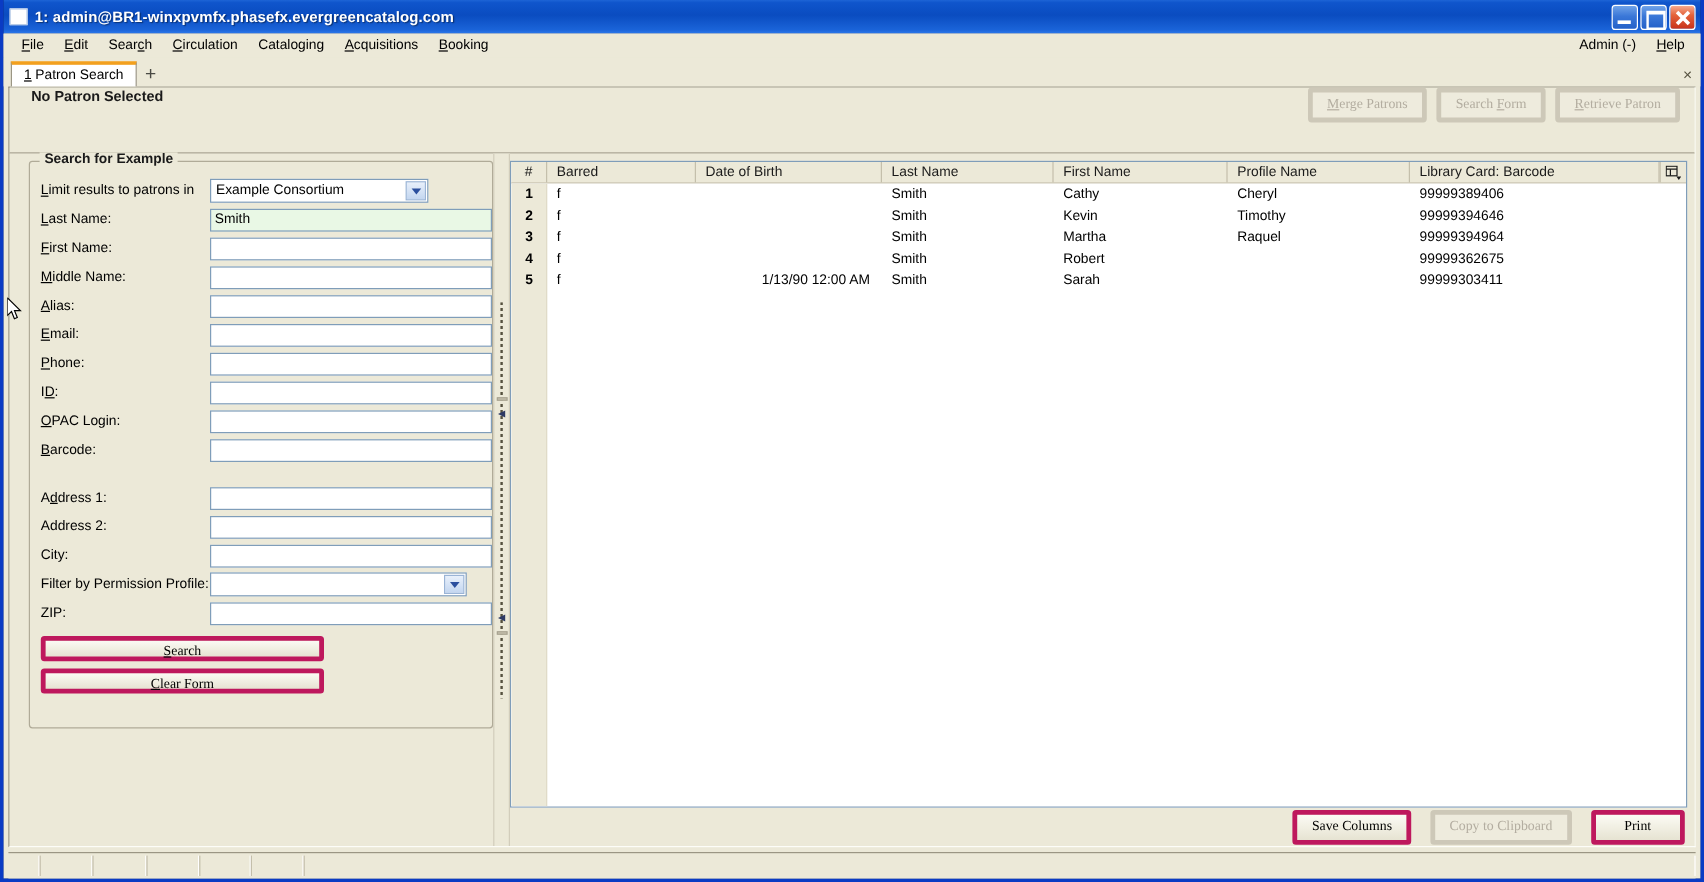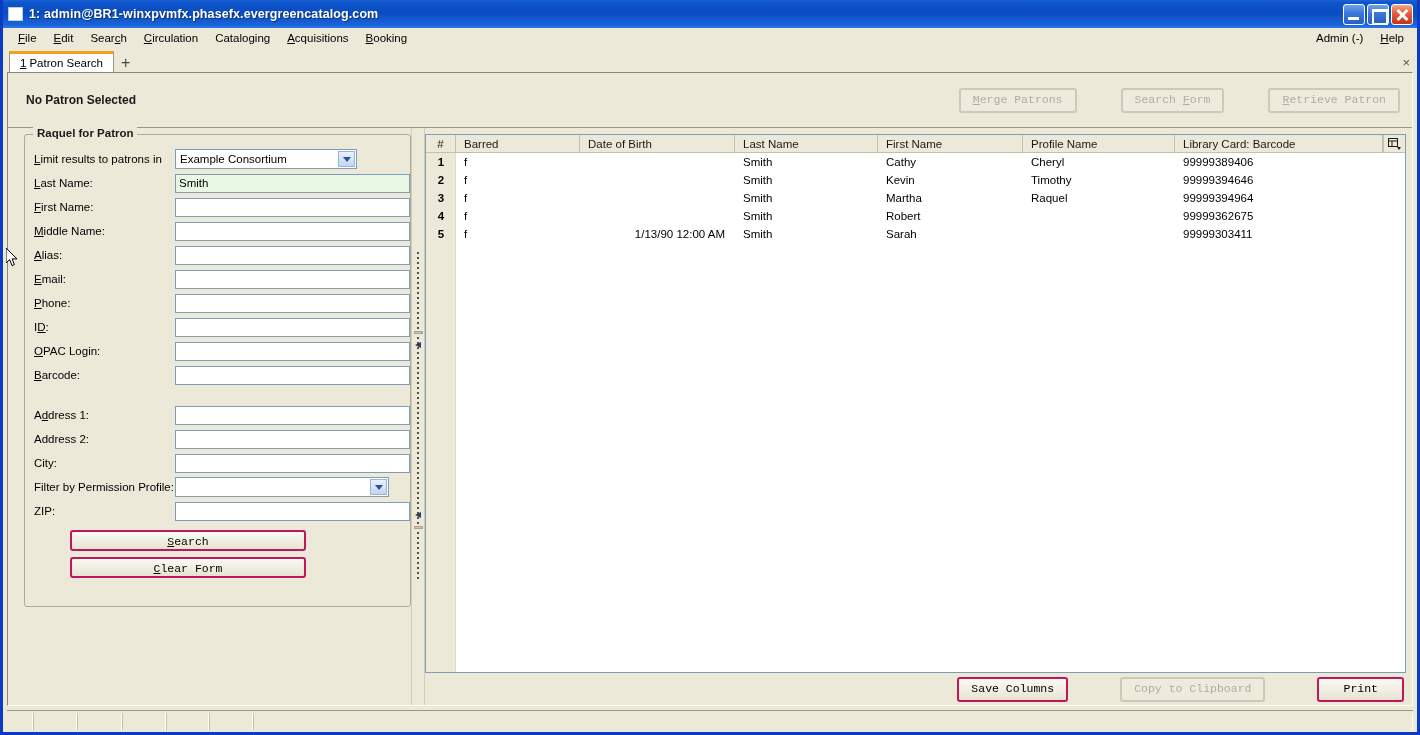--- a/index.html
+++ b/index.html
@@ -153,44 +153,43 @@
     flex-direction: column;
     min-height: 0;
   }
 
   
   #patron-header {
     height: 55px;
     flex: 0 0 auto;
     border-bottom: 1px solid #9b9684;
     display: flex;
-    align-items: center;
+    align-items: flex-start;
     padding: 0 12px 0 18px;
     background: #ece9d8;
   }
   #no-patron-selected {
     font-size: 12px;
     font-weight: bold;
     color: #1a1a1a;
   }
   #header-actions { margin-left: auto; display: flex; gap: 8px; }
 
   
   .btn {
-    font-family: Liberation Mono, monospace;
+    font-family: Liberation Serif, serif;
     font-size: 11.5px;
     padding: 4px 12px 5px 12px;
     background: linear-gradient(180deg,#fbfaf4 0%,#f0eee1 55%,#e6e3d2 100%);
-    border: 2px solid #be185d;
+    border: 4px solid #be185d;
     border-radius: 3px;
     color: #000;
     cursor: pointer;
     white-space: nowrap;
     line-height: 12px;
-    margin-left: 36px;
   }
   .btn u { text-decoration: underline; }
   .btn.disabled {
     color: #b3ada0;
     border-color: #cdc8b8;
     background: #eeebdd;
     cursor: default;
   }
   .btn.disabled u { text-decoration: underline; }
 
@@ -508,21 +507,21 @@
           <button class="btn disabled"><u>M</u>erge Patrons</button>
           <button class="btn disabled">Search <u>F</u>orm</button>
           <button class="btn disabled"><u>R</u>etrieve Patron</button>
         </div>
       </div>
 
       <div id="main-split">
 
         <div id="search-pane">
           <div id="search-groupbox">
-            <div id="search-group-legend">Raquel for Patron</div>
+            <div id="search-group-legend">Search for Example</div>
 
 
             <div class="frow">
               <div class="flabel"><u>L</u>imit results to patrons in</div>
               <div class="fselect">
                 <span>Example Consortium</span>
                 <span class="sel-arrow"></span>
               </div>
             </div>
 

